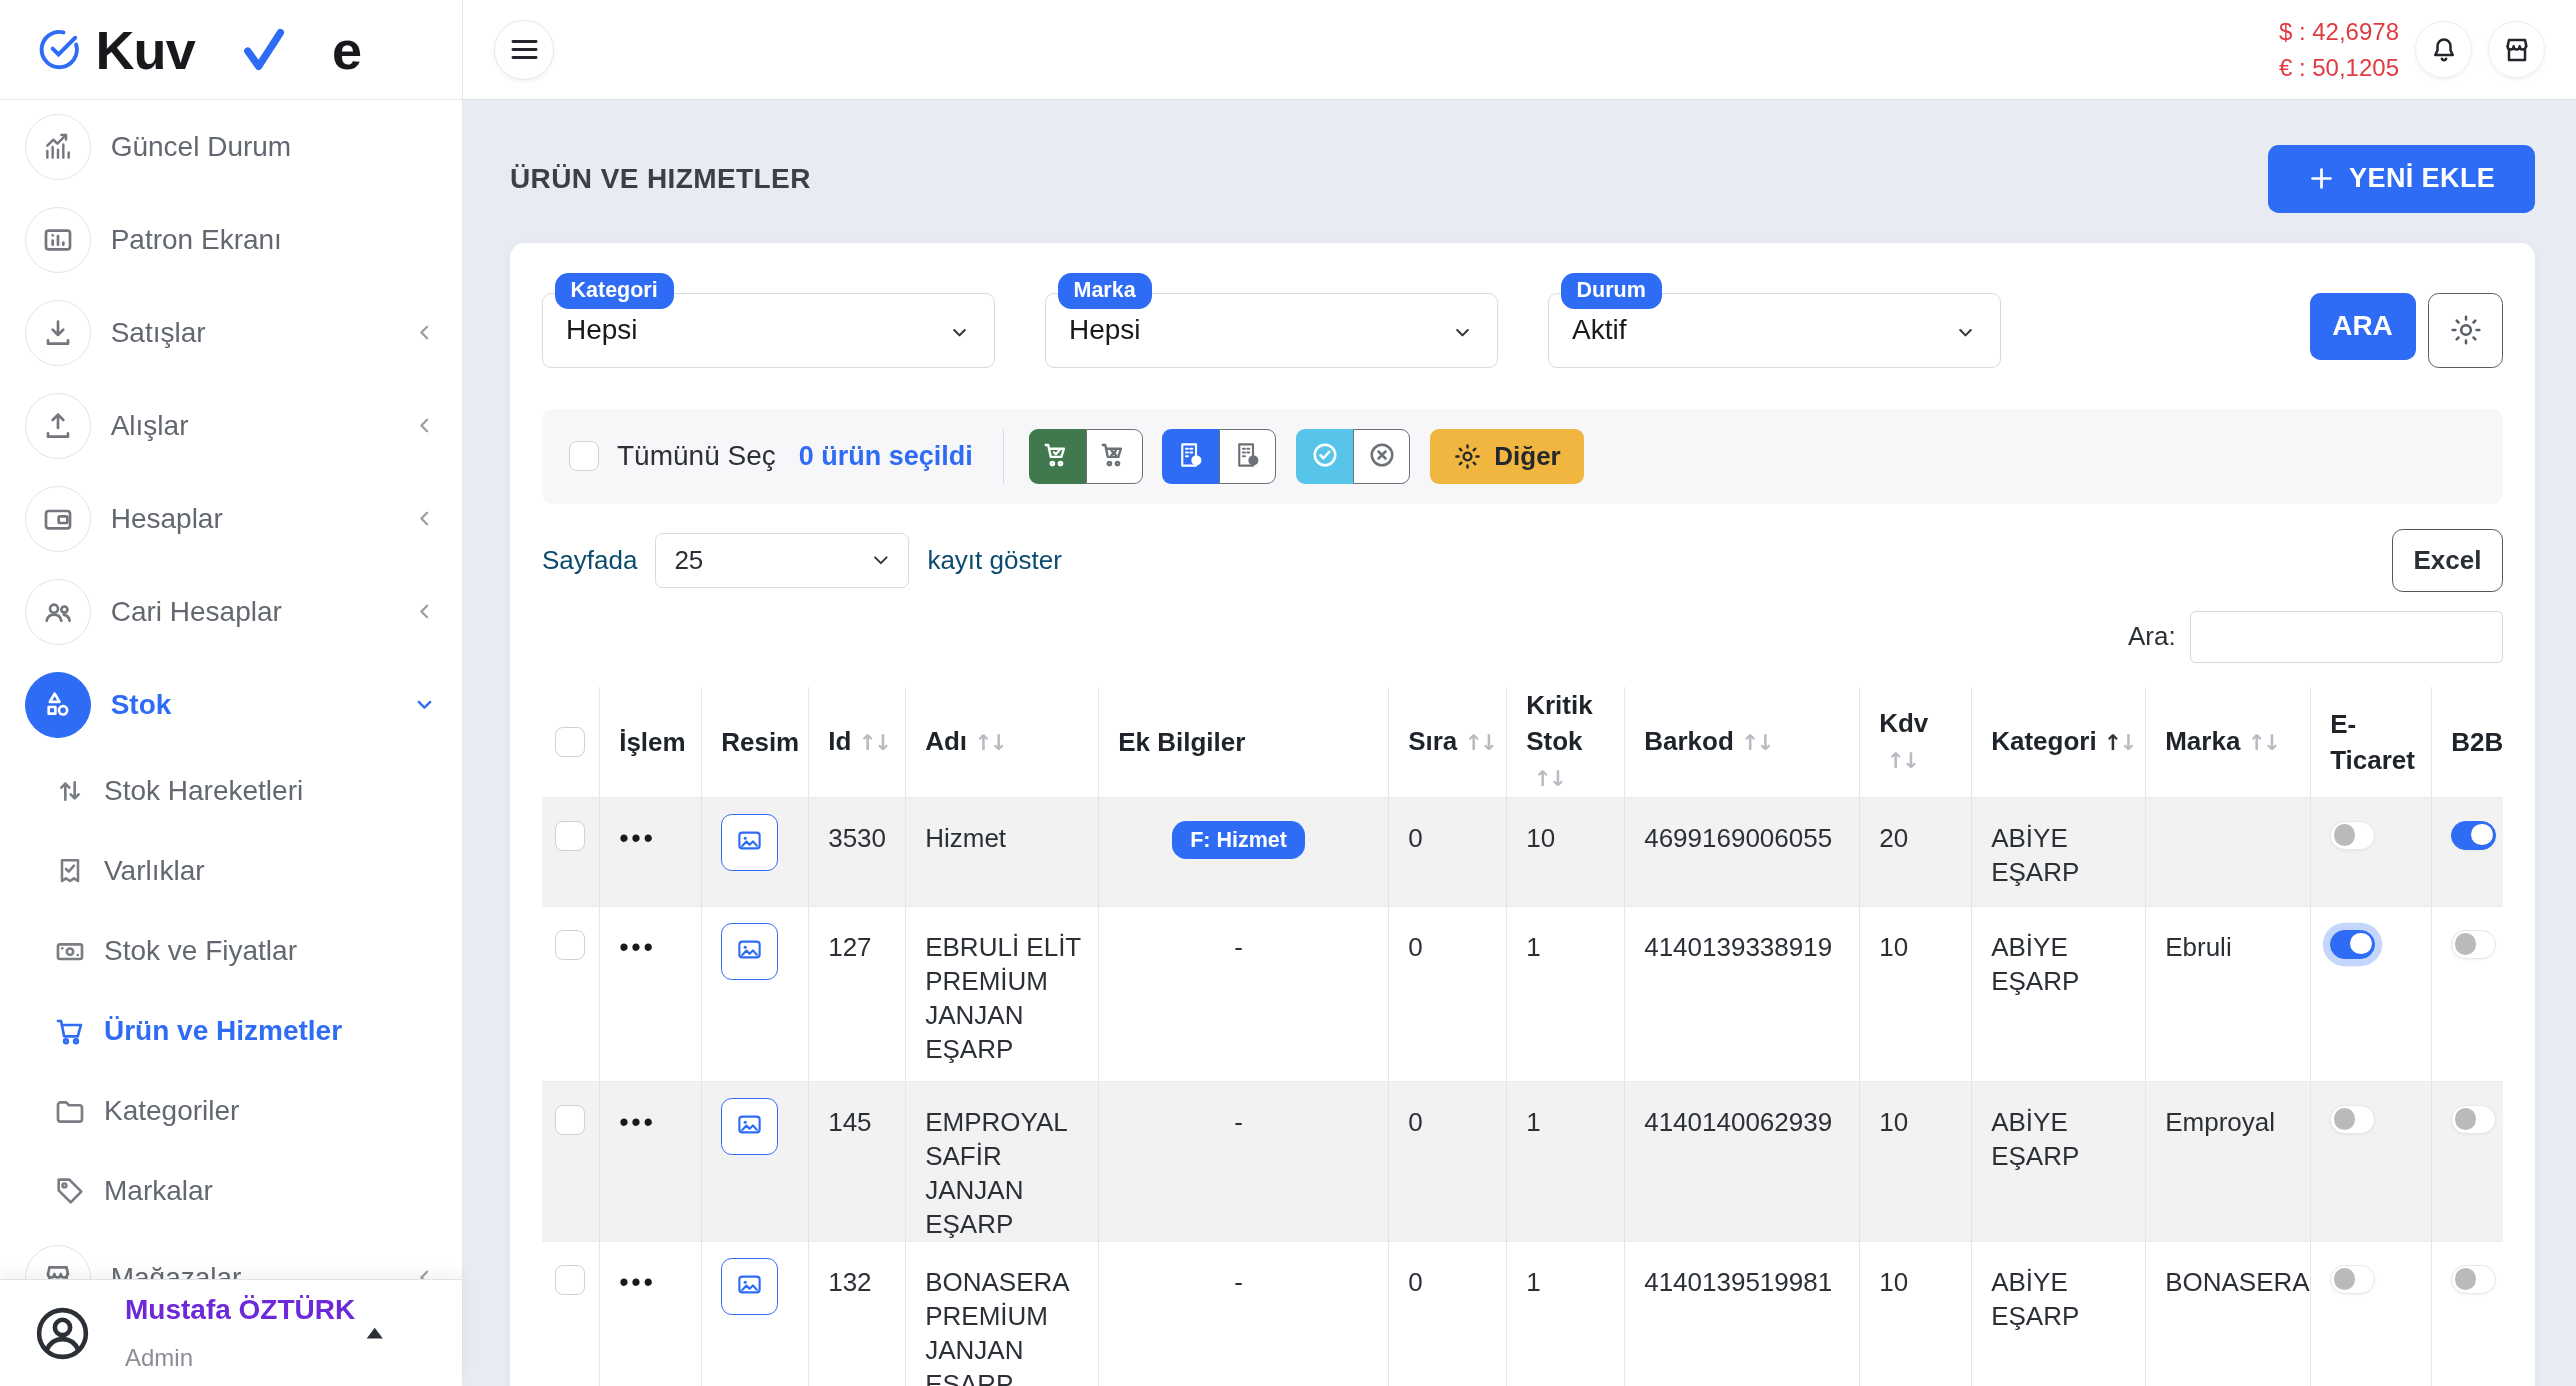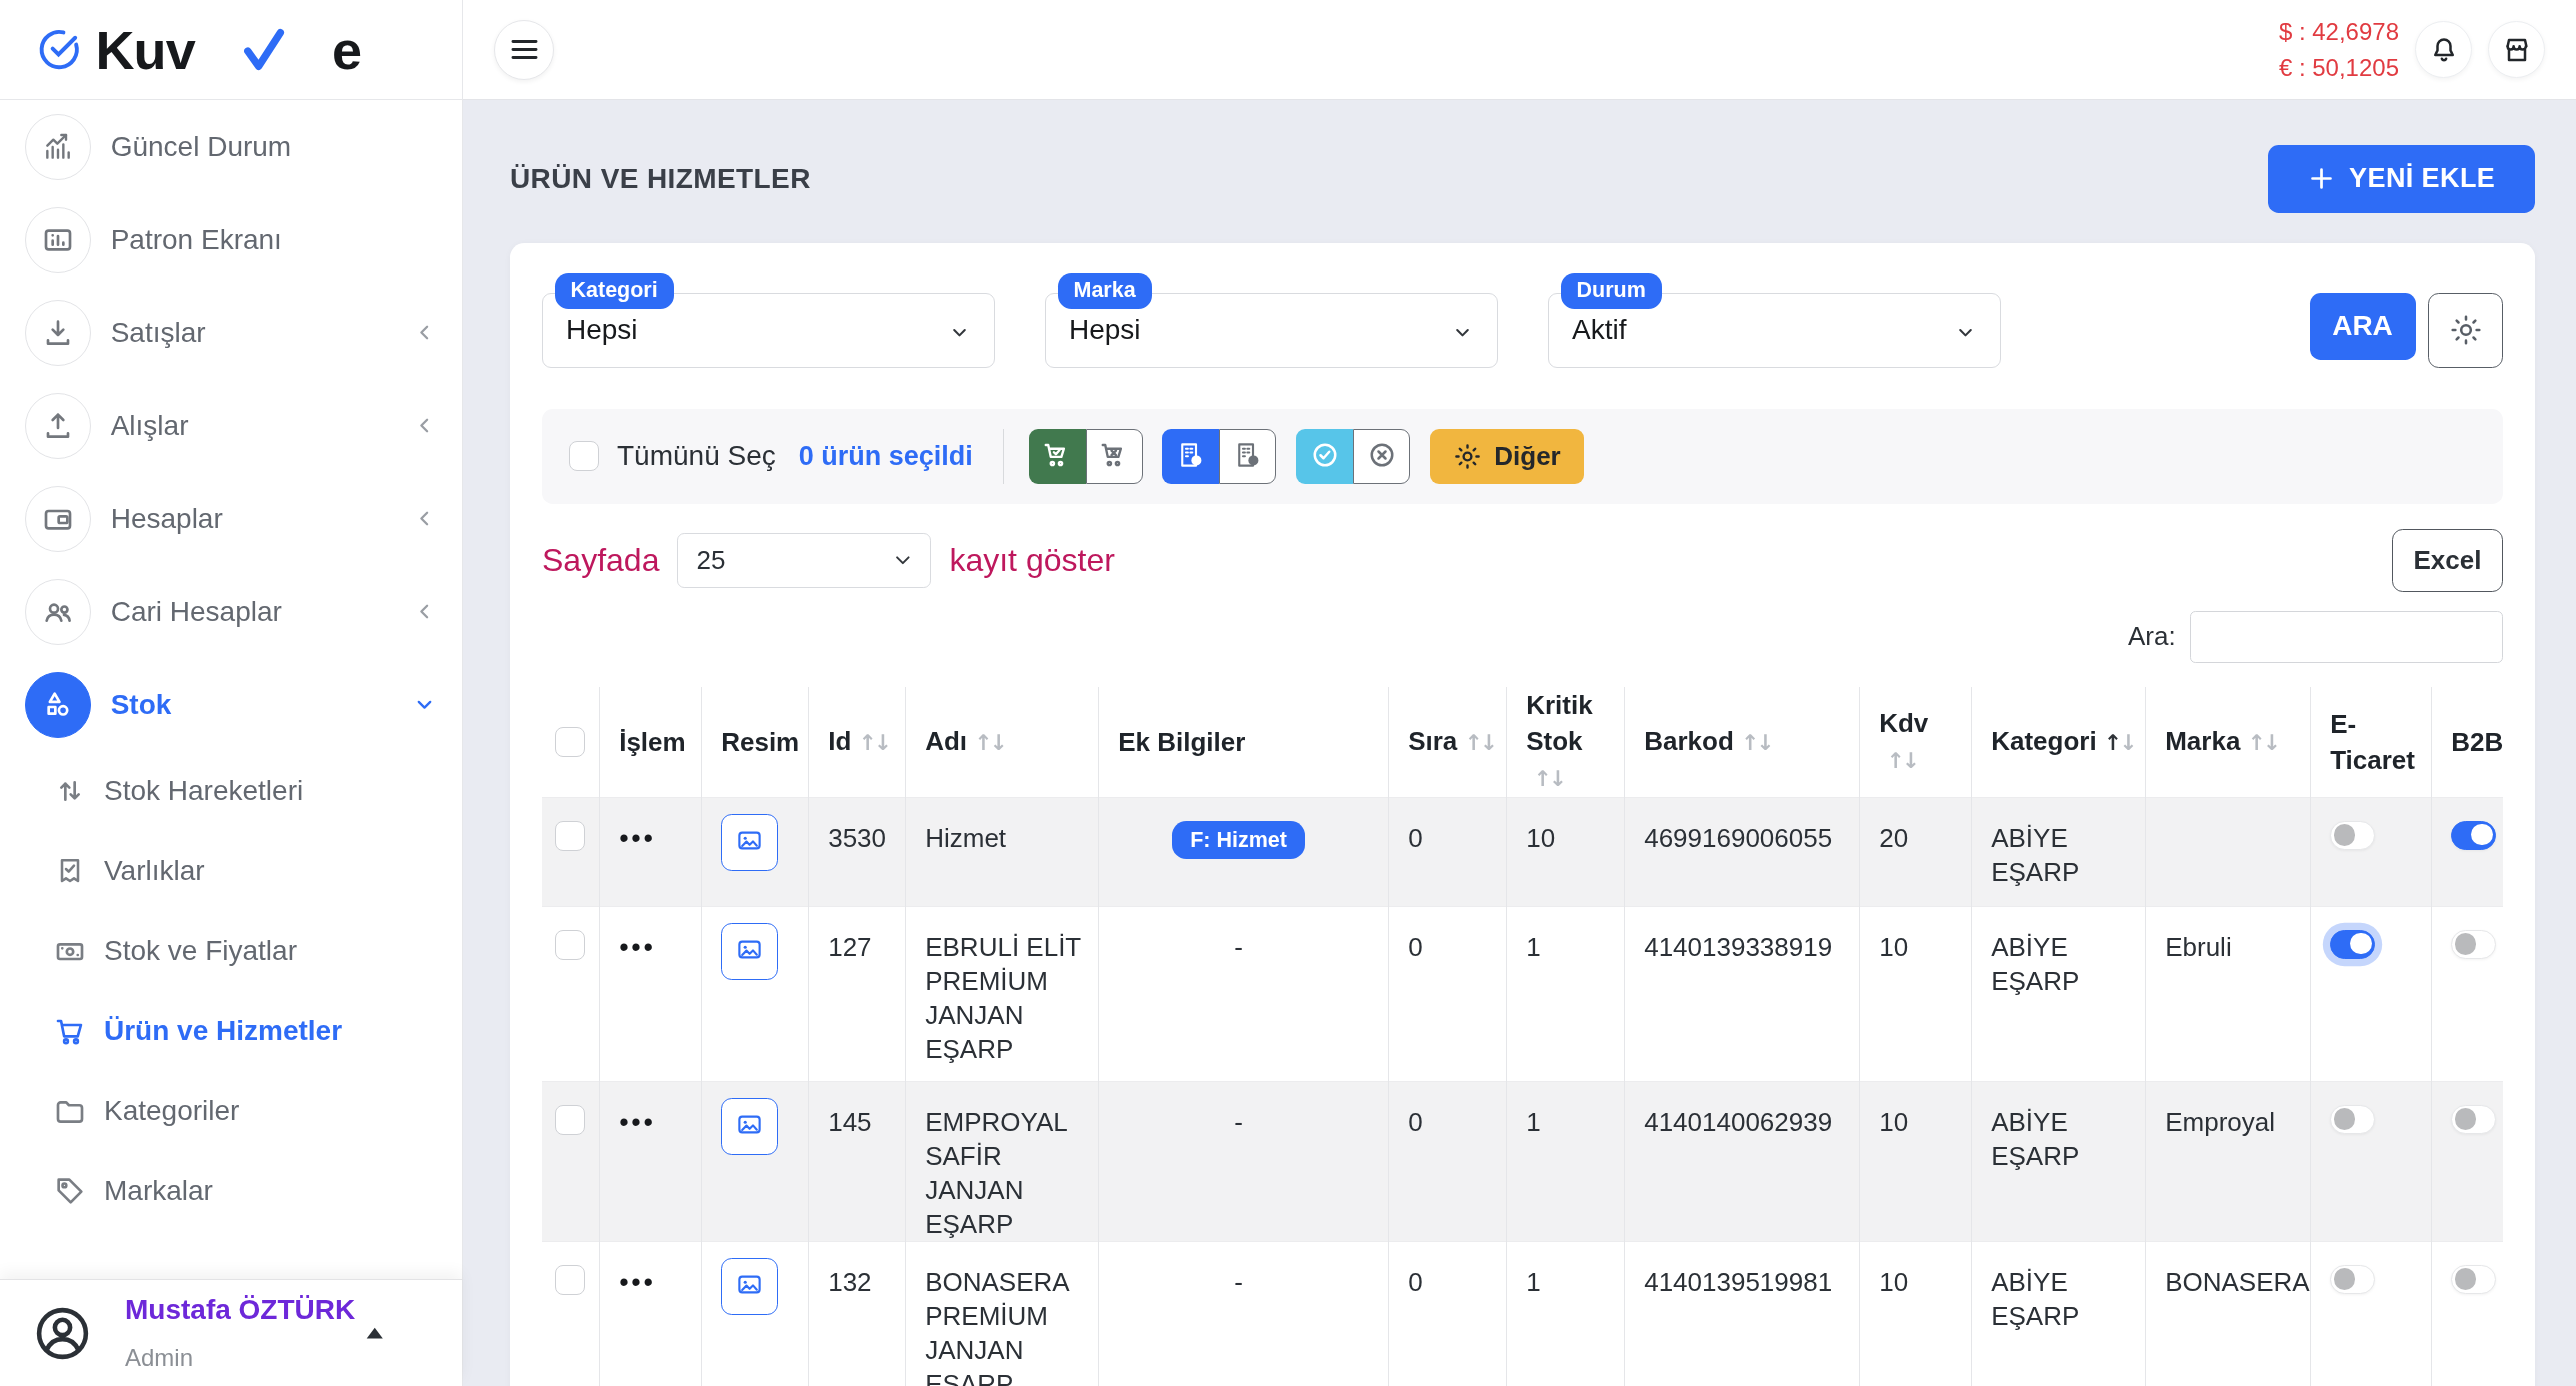--- a/index.html
+++ b/index.html
@@ -97,21 +97,21 @@
   .sq-btn.first { border-radius:9px 0 0 9px; border:none; color:#fff; }
   .sq-btn.second { border-radius:0 9px 9px 0; }
   .sq-btn svg { width:30px; height:30px; }
   .other-btn { height:55px; padding:0 23px; background:#f1b63f; border:none; border-radius:9px;
     display:flex; align-items:center; gap:12.5px; font-size:26px; font-weight:600; color:#24272b;
     cursor:pointer; font-family:"Liberation Sans", sans-serif; }
   .other-btn svg { width:29px; height:29px; }
 
   
   .pagesize-row { margin-top:25px; display:flex; align-items:center; }
-  .pagesize-label { font-size:32px; color:#be185d; }
+  .pagesize-label { font-size:26px; color:#0c4a6e; }
   .pagesize-select { width:254px; height:55px; margin:0 18px; border:0.9px solid #d9dbdf; border-radius:7.2px;
     display:flex; align-items:center; padding:0 18px; font-size:26px; cursor:pointer; background:#fff; }
   .pagesize-select .chev { margin-left:auto; width:19.7px; height:19.7px; color:#33373c; }
   .excel-btn { margin-left:auto; width:111px; height:63px; background:#fff; border:1.8px solid #52575e;
     border-radius:10.7px; font-size:26px; font-weight:600; color:#2b3036; cursor:pointer;
     font-family:"Liberation Sans", sans-serif; }
 
   .search-row { margin-top:18px; display:flex; align-items:center; justify-content:flex-end; height:54px;}
   .search-label { font-size:26px; color:#2b3036; margin-right:14.3px; }
   .search-input { width:313px; height:52px; border:0.9px solid #d4d6da; border-radius:5.4px;
@@ -289,20 +289,33 @@
               <path d="M3 7.5a2 2 0 0 1 2-2h4.2l2 2.2H19a2 2 0 0 1 2 2v8.3a2 2 0 0 1-2 2H5a2 2 0 0 1-2-2z"></path>
             </svg></span>
           <span class="nav-label">Kategoriler</span>
         </li>
         <li class="nav-item sub">
           <span class="sub-icon"><svg viewBox="0 0 24 24" fill="none" stroke="currentColor" stroke-width="2" stroke-linecap="round" stroke-linejoin="round">
               <path d="M3.5 11.5v-8h8l9 9-8 8z"></path>
               <circle cx="7.8" cy="7.8" r="1.4"></circle>
             </svg></span>
           <span class="nav-label">Markalar</span>
+        </li>
+        <li class="nav-item">
+          <span class="icon-circle">
+            <svg viewBox="0 0 24 24" fill="none" stroke="currentColor" stroke-width="2" stroke-linecap="round" stroke-linejoin="round">
+              <path d="M4.5 9L5.6 4h12.8L19.5 9"></path>
+              <path d="M4.5 9c0 1.5 1 2.6 2.4 2.6S9.3 10.5 9.3 9c0 1.5 1 2.6 2.4 2.6s2.4-1.1 2.4-2.6c0 1.5 1 2.6 2.4 2.6s2.6-1.1 2.6-2.6"></path>
+              <path d="M5.6 11.5V20h12.8v-8.5"></path>
+            </svg>
+          </span>
+          <span class="nav-label">Mağazalar</span>
+          <span class="nav-chevron"><svg viewBox="0 0 24 24" fill="none" stroke="currentColor" stroke-width="2.2" stroke-linecap="round" stroke-linejoin="round">
+              <path d="M14.5 6.5L9 12l5.5 5.5"></path>
+            </svg></span>
         </li>
       </ul>
     <div class="user-panel">
       <svg class="avatar" viewBox="0 0 24 24" fill="none" stroke="currentColor" stroke-width="1.8">
         <circle cx="12" cy="12" r="9.2"></circle>
           <circle cx="12" cy="9.6" r="3"></circle>
           <path d="M5.8 18.4c1.2-2.6 3.4-4.2 6.2-4.2s5 1.6 6.2 4.2"></path>
       </svg>
       <div class="user-meta">
         <div class="user-name">Mustafa ÖZTÜRK</div>

